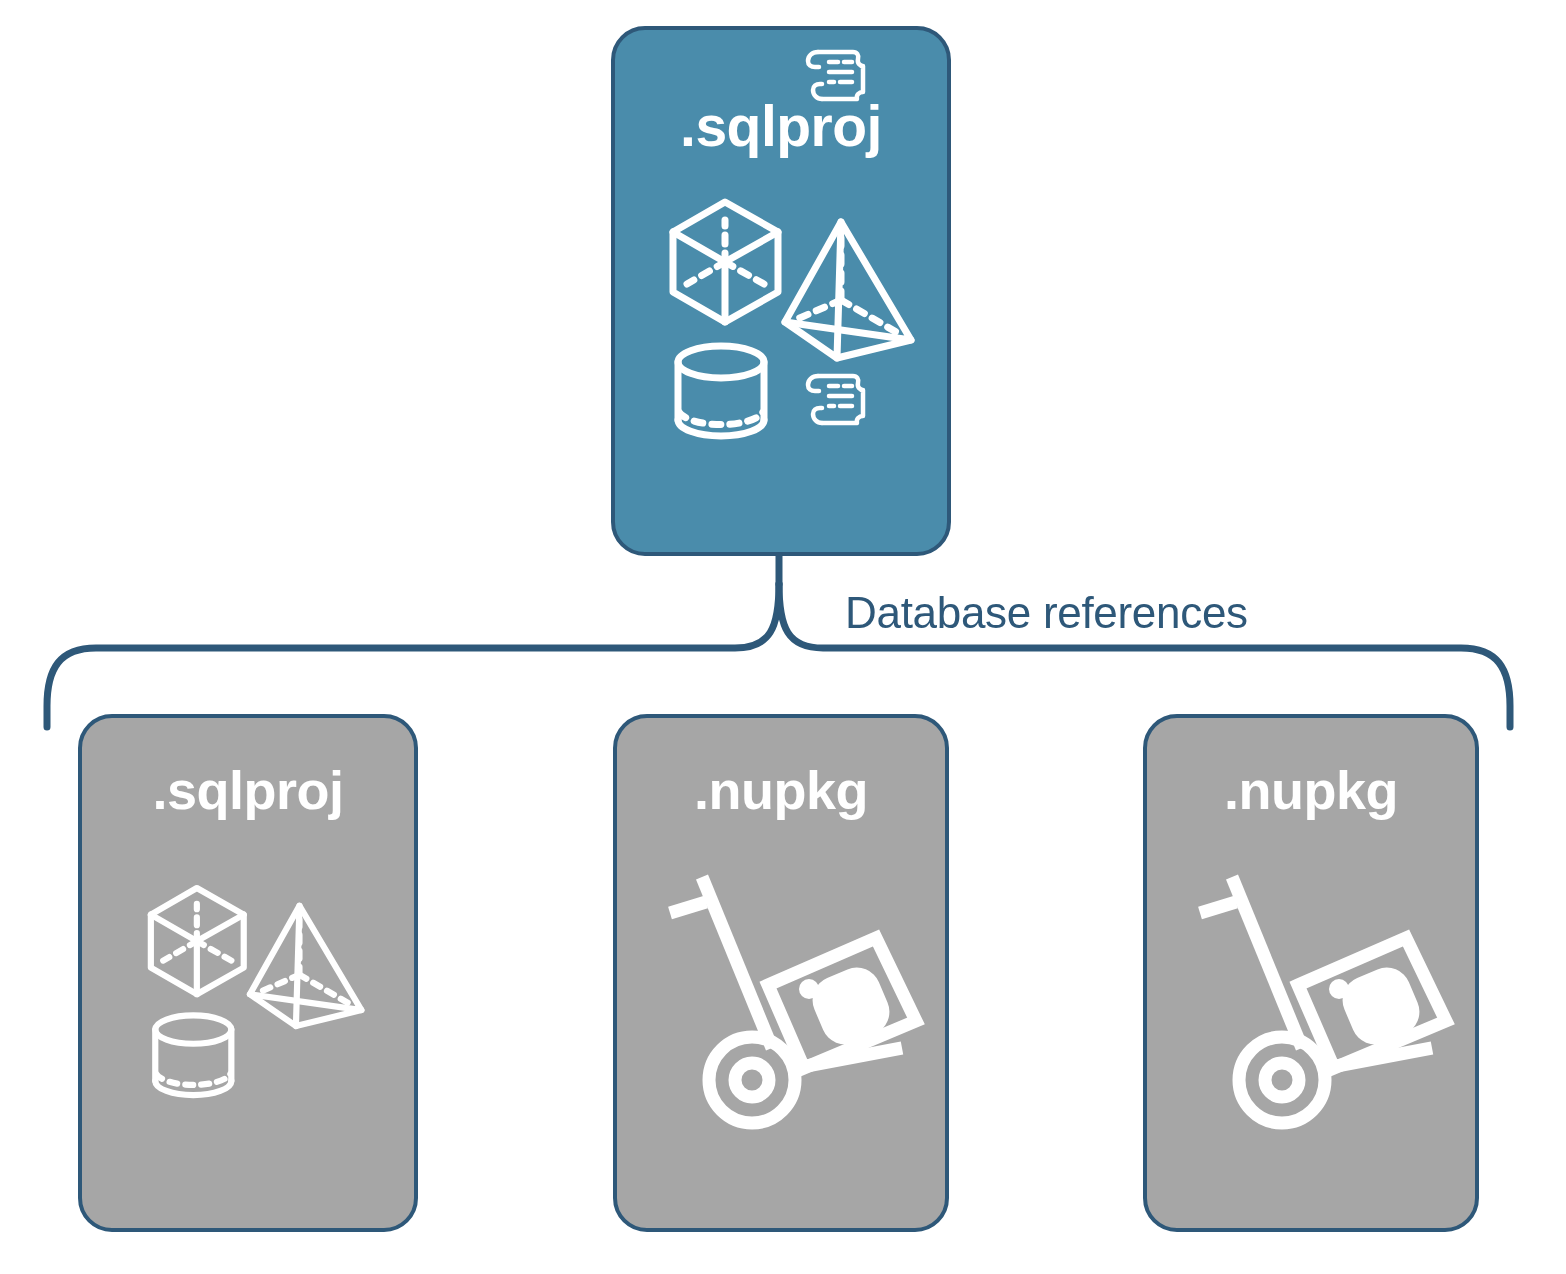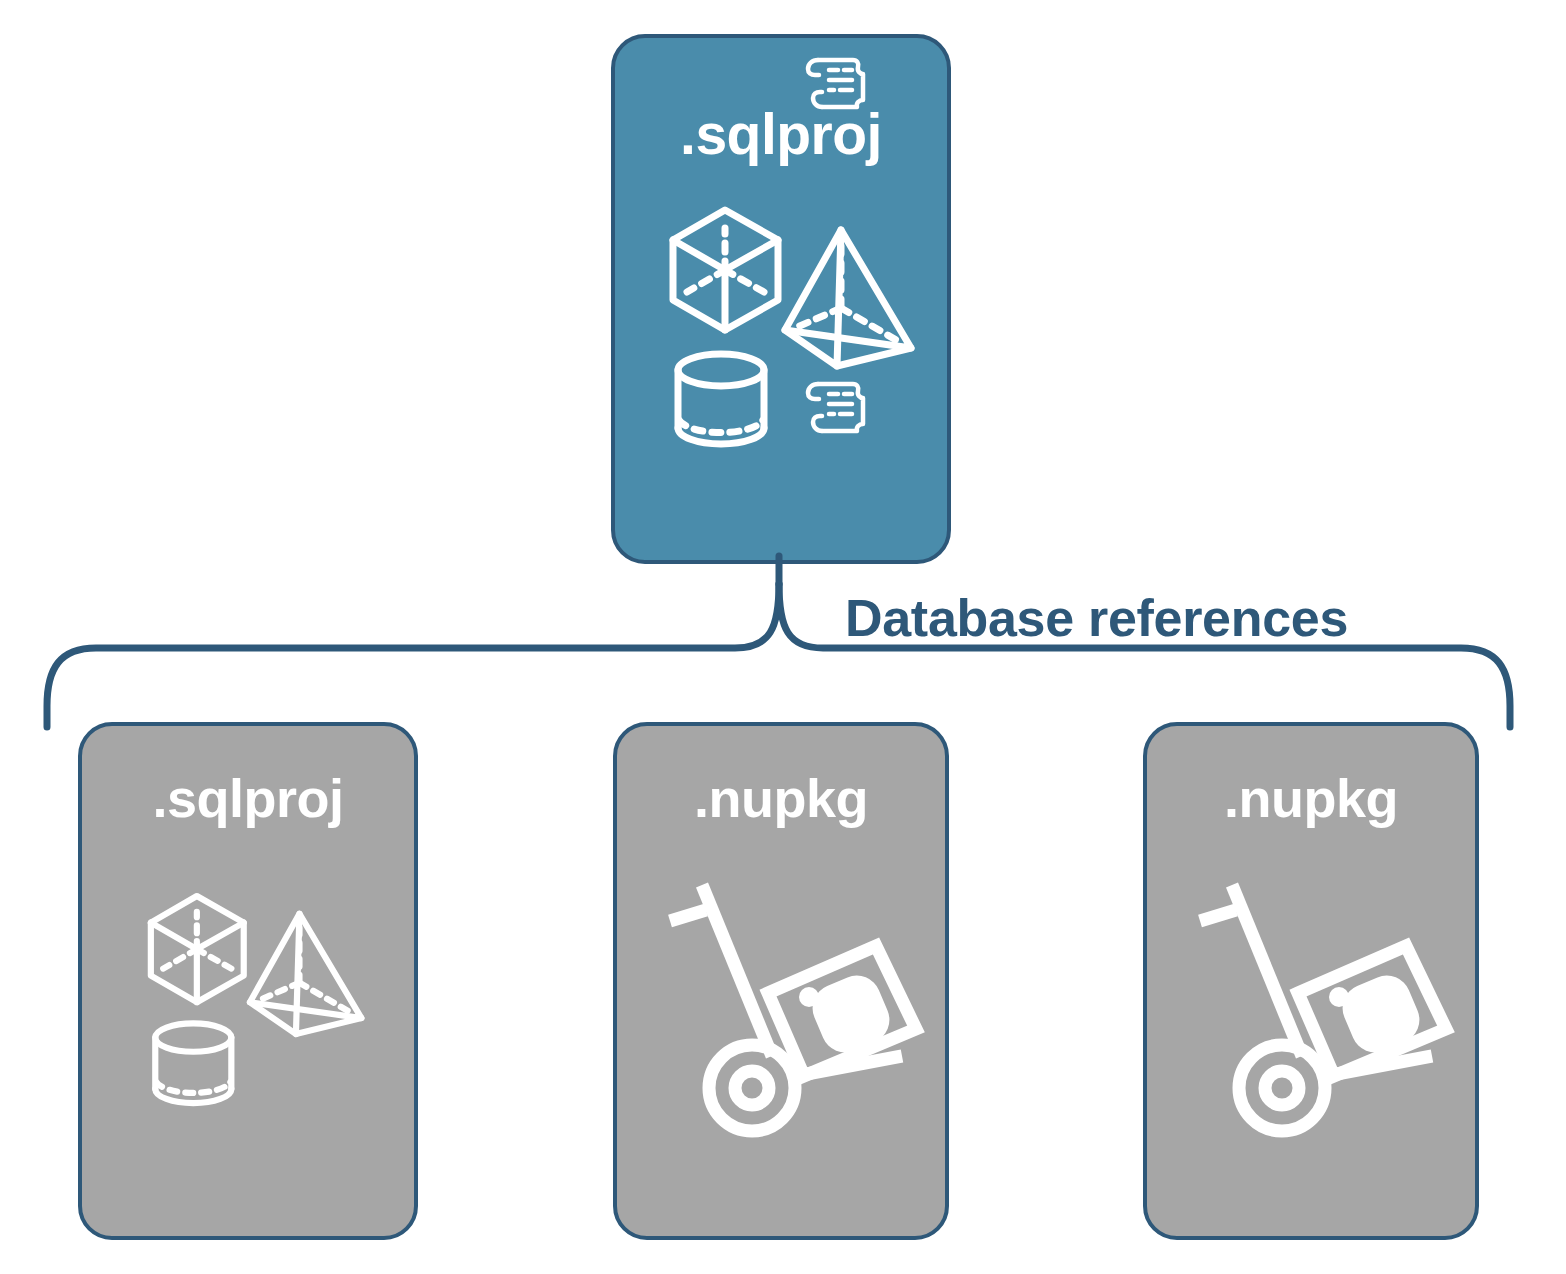--- a/index.html
+++ b/index.html
@@ -15,21 +15,20 @@
     width: 1566px;
     height: 1274px;
     background: #ffffff;
     overflow: hidden;
   }
   .card {
     position: absolute;
     box-sizing: border-box;
     border: 4px solid #2e5879;
     border-radius: 34px;
-    margin-top: 8px;
   }
   .card-title {
     position: absolute;
     left: 0;
     right: 0;
     text-align: center;
     color: #ffffff;
     font-weight: bold;
     letter-spacing: -0.5px;
     line-height: 1;
@@ -82,22 +81,22 @@
     left: 0;
     top: 0;
     width: 1566px;
     height: 1274px;
     pointer-events: none;
   }
   #bracket-label {
     position: absolute;
     left: 845px;
     top: 588px;
-    font-size: 52px;
-    font-weight: bold;
+    font-size: 44px;
+    font-weight: normal;
     color: #2e5879;
     letter-spacing: -0.3px;
     white-space: nowrap;
     user-select: none;
   }
 </style>
 </head>
 <body>
 
 <div id="canvas">

